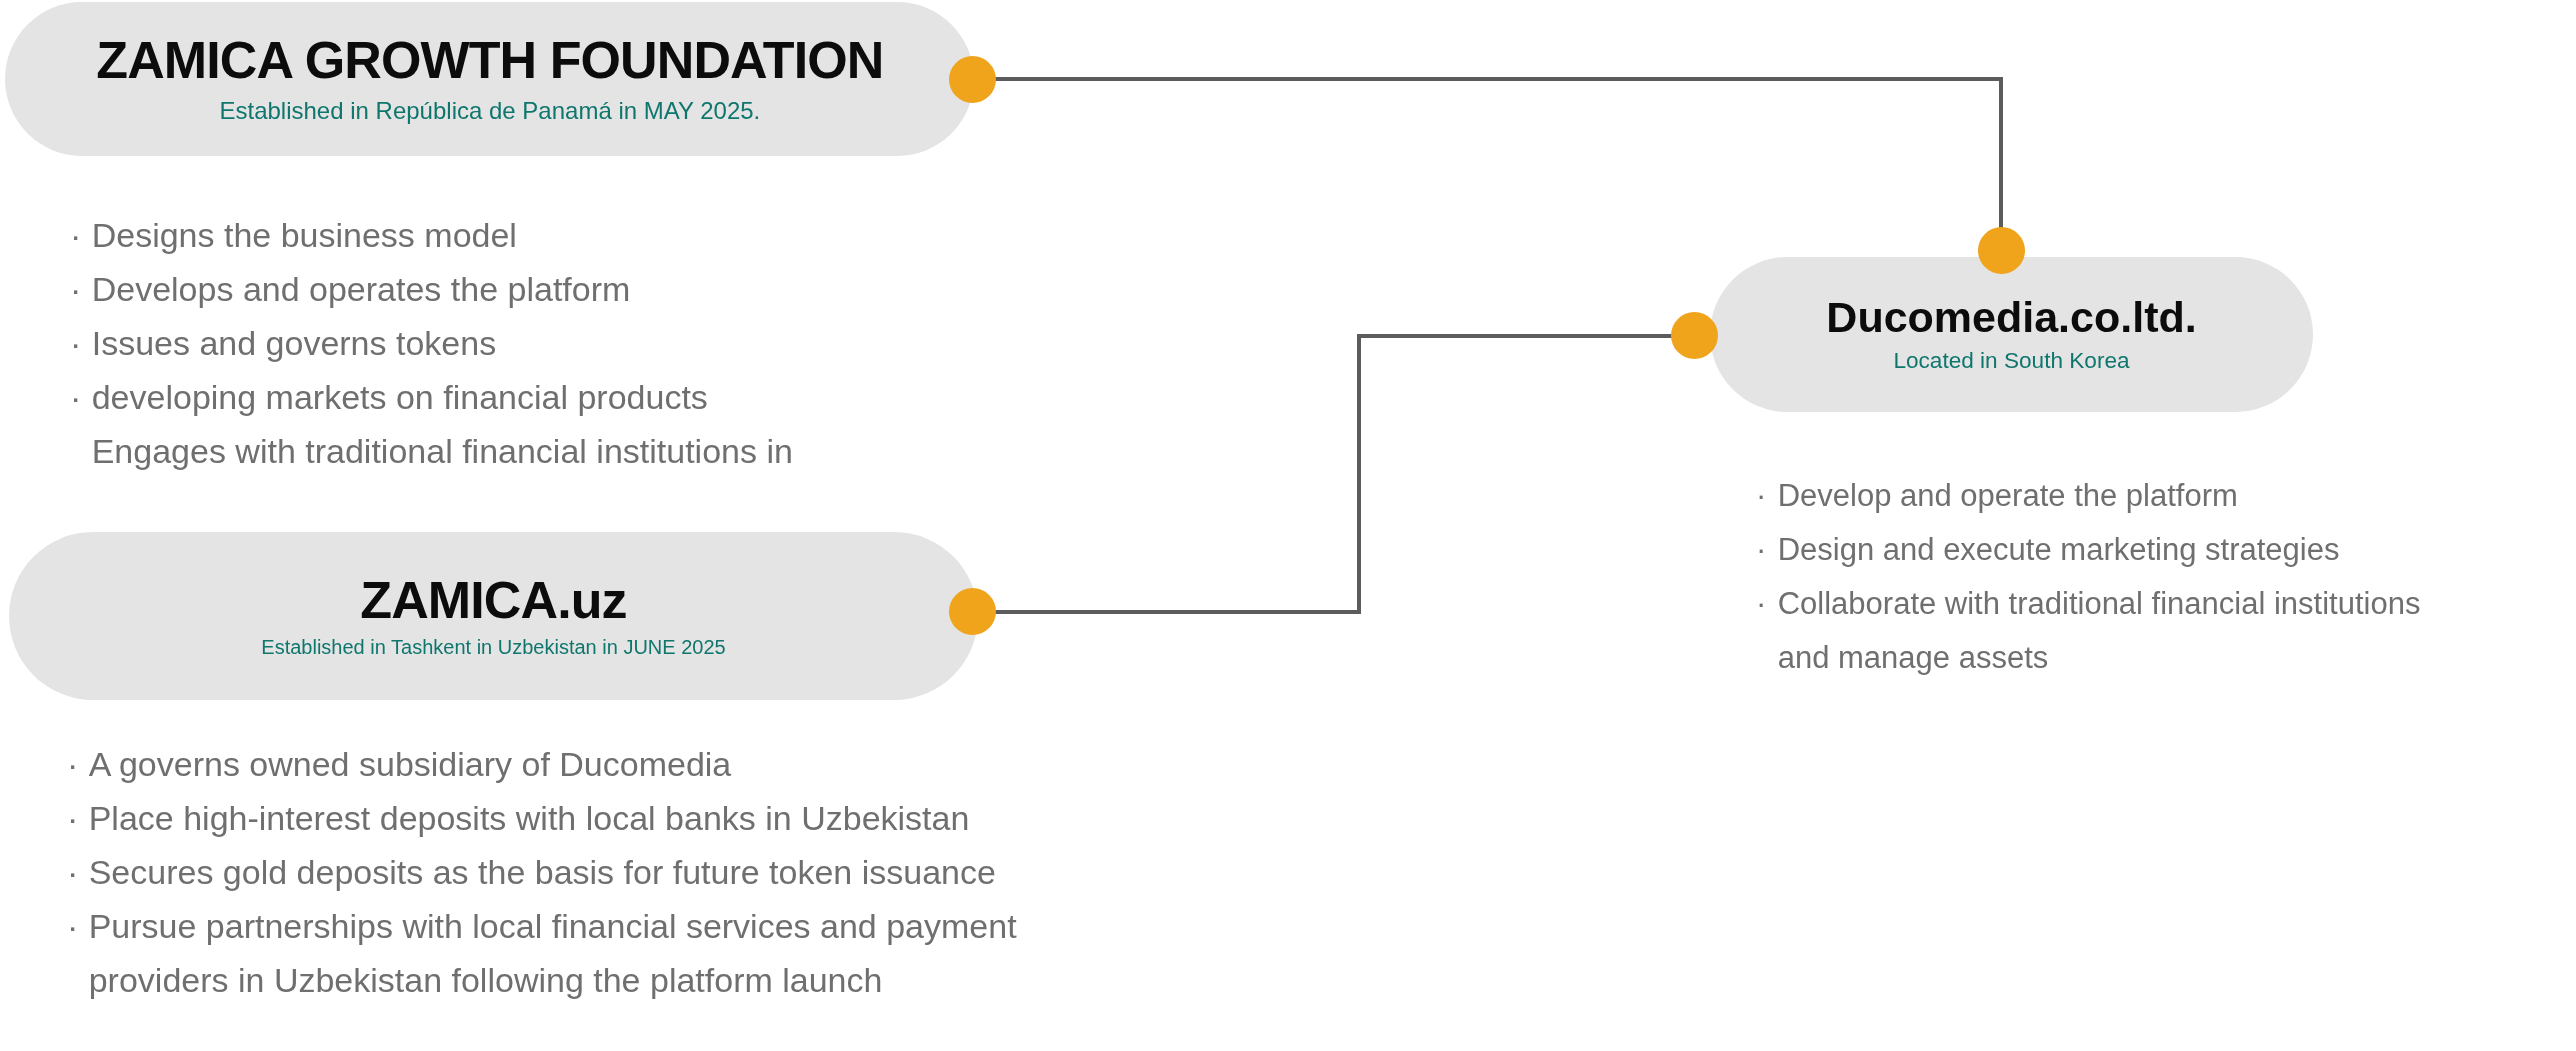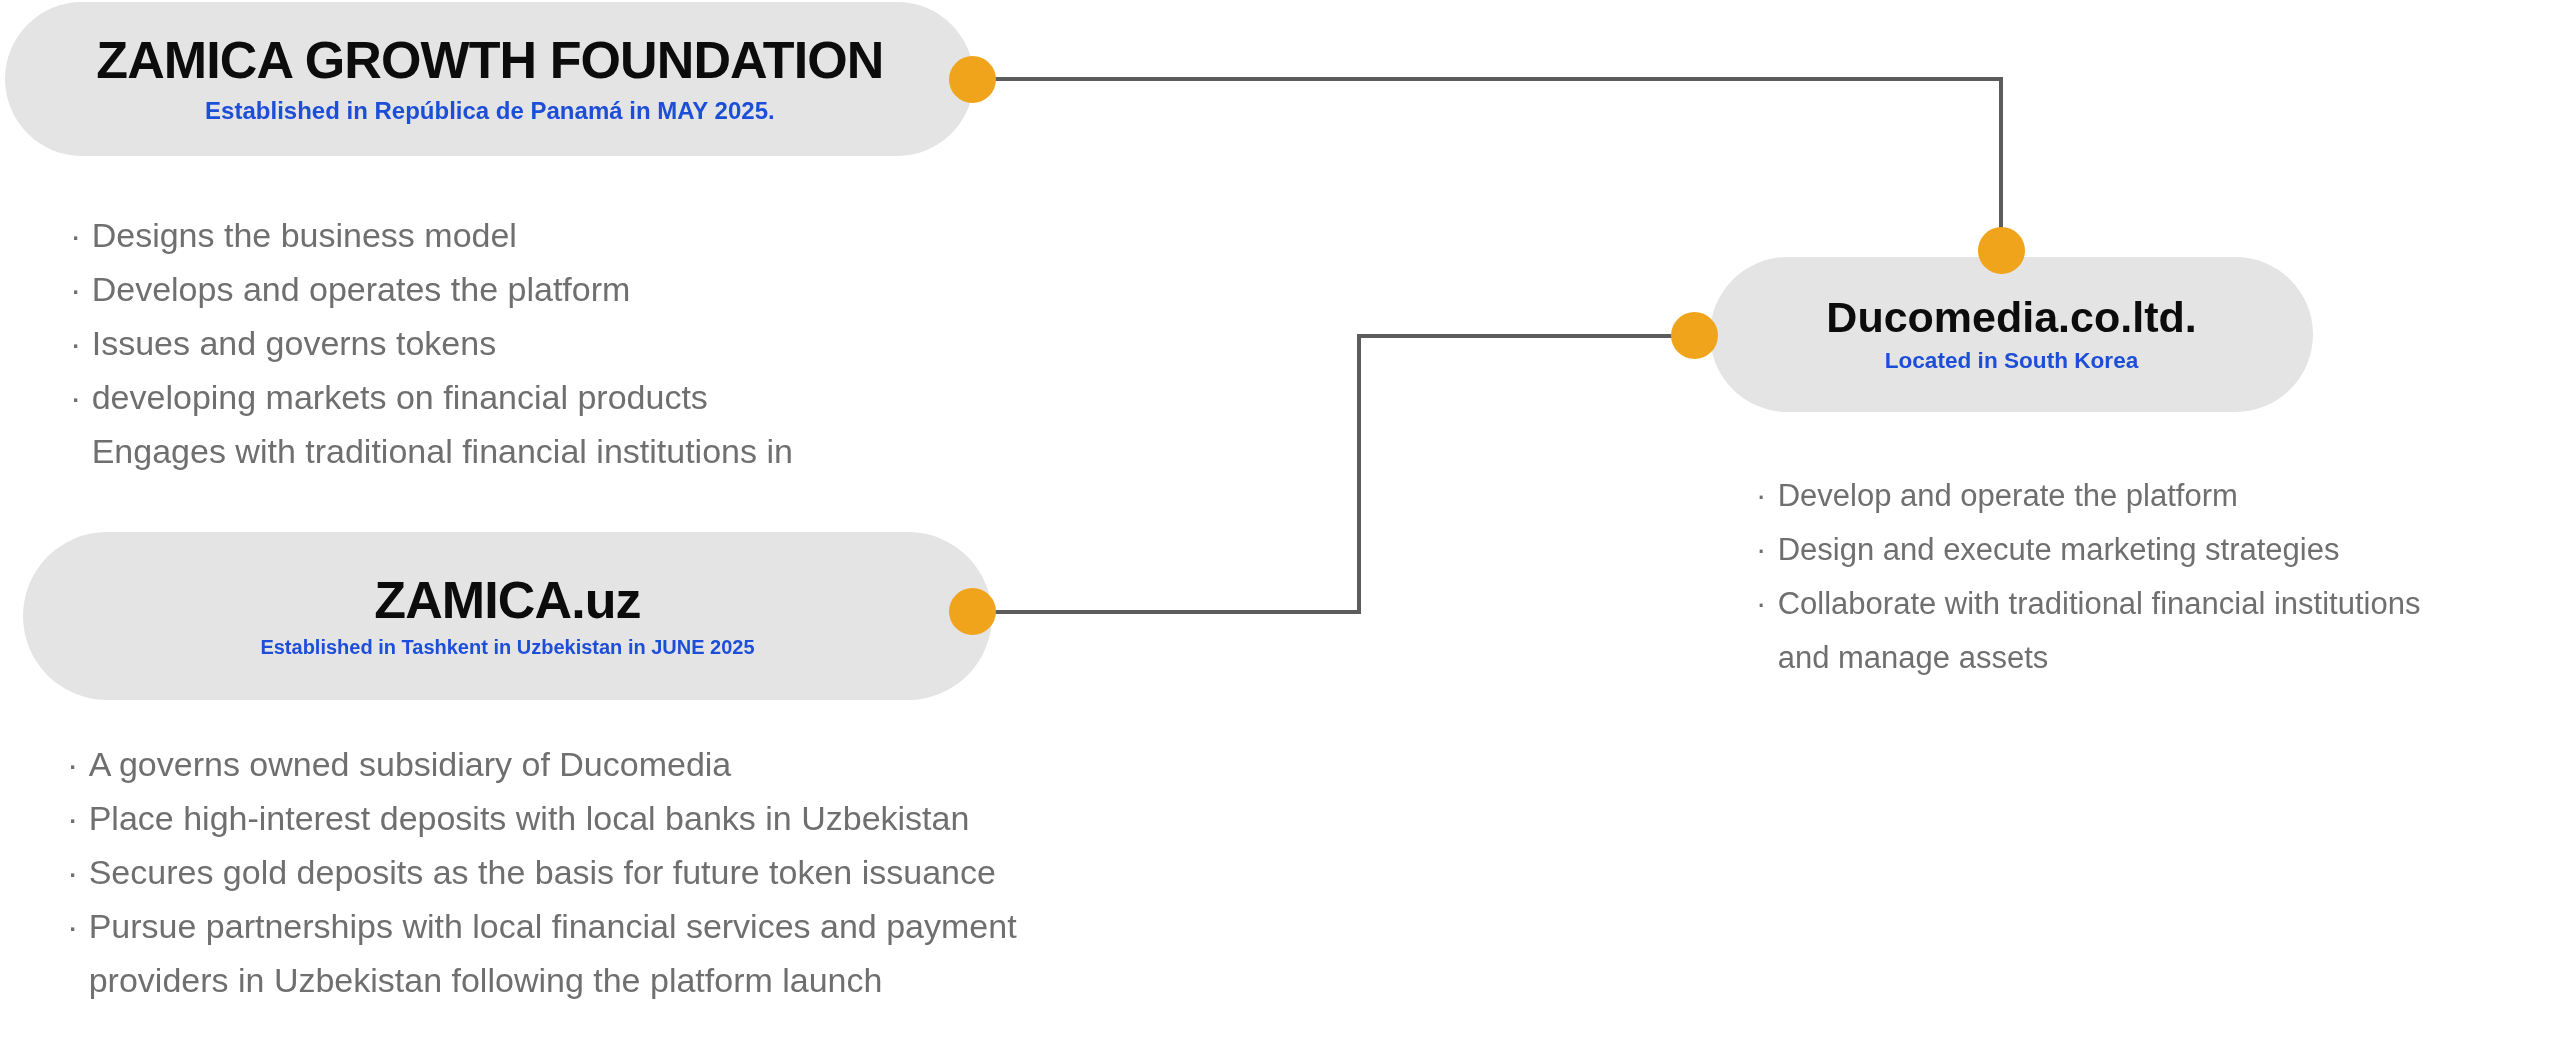--- a/index.html
+++ b/index.html
@@ -21,28 +21,28 @@
     text-align:center;
   }
   .pill-title{
     color:#0c0c0c;
     font-weight:700;
     letter-spacing:-0.9px;
     line-height:1.05;
     white-space:nowrap;
   }
   .pill-sub{
-    color:#1d4ed8;
-    font-weight:700;
+    color:#0f766e;
+    font-weight:400;
     white-space:nowrap;
   }
   #pill-zgf{left:5.4px;top:1.8px;width:969px;height:154px;}
   #pill-zgf .pill-title{font-size:52px;}
   #pill-zgf .pill-sub{font-size:24px;margin-top:9px;}
-  #pill-zuz{left:23px;top:532px;width:969px;height:168px;}
+  #pill-zuz{left:9px;top:532px;width:969px;height:168px;}
   #pill-zuz .pill-title{font-size:52px;}
   #pill-zuz .pill-sub{font-size:20px;margin-top:9px;}
   #pill-duco{left:1710px;top:257px;width:603px;height:155px;border-radius:81px;}
   #pill-duco .pill-title{font-size:43px;letter-spacing:0;}
   #pill-duco .pill-sub{font-size:22.6px;margin-top:8px;}
 
   
   .bullets{
     position:absolute;
     margin:0;padding:0;list-style:none;

